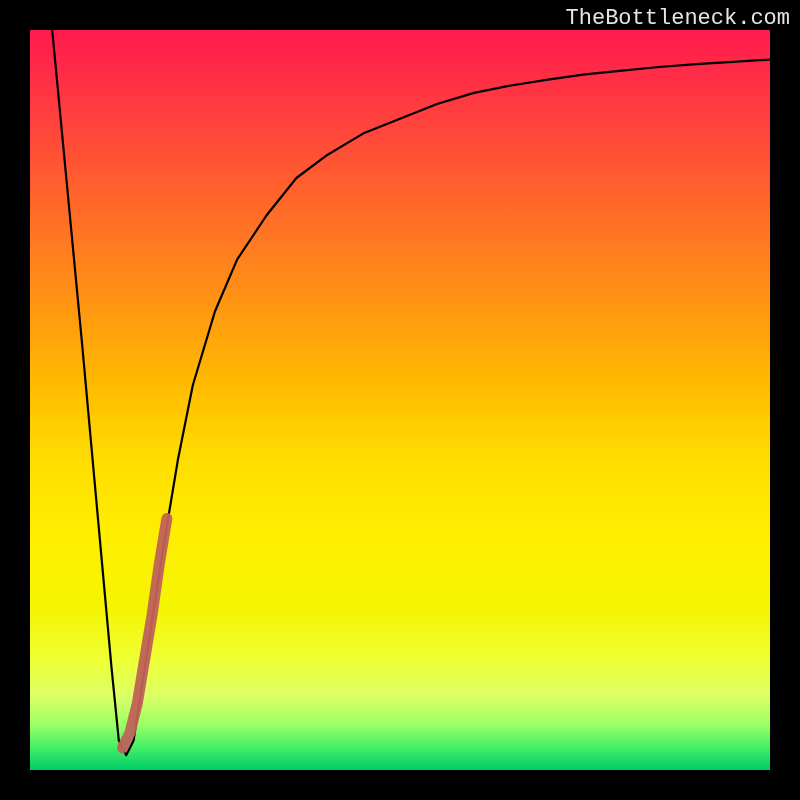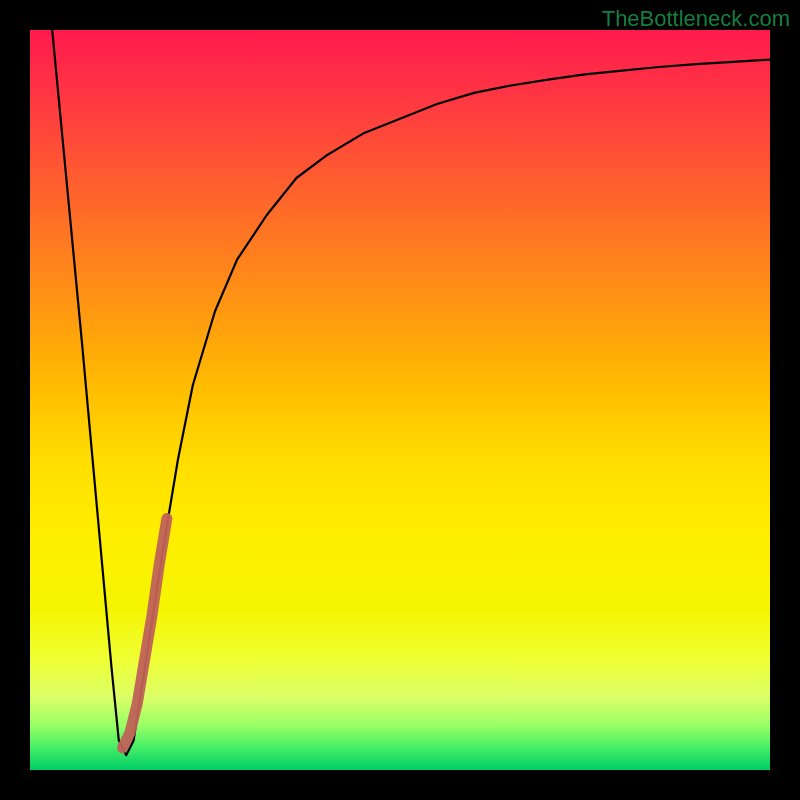--- a/index.html
+++ b/index.html
@@ -8,23 +8,23 @@
     width: 800px;
     height: 800px;
     background: #000;
     font-family: Arial, sans-serif;
     position: relative;
   }
   .watermark {
     position: absolute;
     top: 6px;
     right: 10px;
-    color: #15803d;
+    color: #e5e5e5;
     font-size: 22px;
-    font-family: Liberation Sans, sans-serif;
+    font-family: Liberation Mono, monospace;
     z-index: 10;
   }
   .plot-area {
     position: absolute;
     top: 30px;
     left: 30px;
     width: 740px;
     height: 740px;
     background: linear-gradient(to bottom,
       #ff1a4d 0%,

